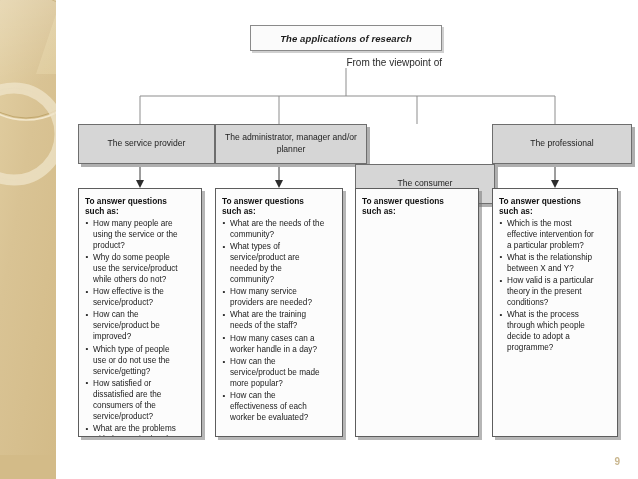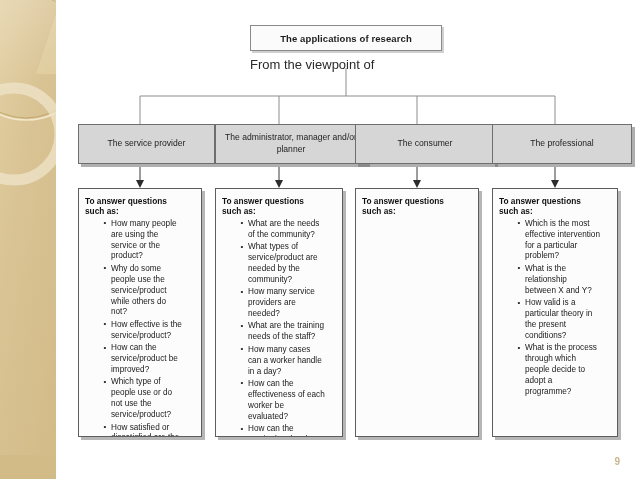--- a/index.html
+++ b/index.html
@@ -60,28 +60,29 @@
     display: flex;
     align-items: center;
     justify-content: center;
     box-shadow: 2px 2px 0 rgba(120,120,120,0.35);
   }
   #title-box .txt {
     font-size: 9.5px;
     font-weight: bold;
     color: #1d1d1d;
     letter-spacing: 0.1px;
+    font-style: italic;
   }
 
   #viewpoint-label {
     position: absolute;
     left: 250px; top: 57px;
     width: 192px;
-    text-align: left;
-    font-size: 13px;
+    text-align: right;
+    font-size: 10px;
     color: #2a2a2a;
   }
 
   
   .hdr-box {
     position: absolute;
     top: 124px;
     height: 40px;
     background: #d6d6d6;
     border: 1px solid #6e6e6e;
@@ -123,40 +124,39 @@
     margin: 0;
     padding: 0;
   }
   ul.qlist li {
     position: relative;
     font-size: 8.2px;
     color: #1a1a1a;
     line-height: 1.33;
     padding-left: 8px;
     margin-bottom: 1.5px;
-    margin-left: 18px;
   }
   ul.qlist li::before {
     content: "\2022";
     position: absolute;
     left: 0.5px;
     top: -0.5px;
     font-size: 8px;
     color: #1a1a1a;
   }
 
   
   #col-0 { left: 78px;  width: 124px; }
   #col-1 { left: 215px; width: 128px; }
   #col-2 { left: 355px; width: 124px; }
   #col-3 { left: 492px; width: 126px; }
 
   #hdr-0 { left: 78px;  width: 137px; }
   #hdr-1 { left: 215px; width: 152px; }
-  #hdr-2 { left: 355px; width: 140px; }
+  #hdr-2 { left: 355px; width: 140px; margin-top: 40px; }
   #hdr-3 { left: 492px; width: 140px; }
 
   
   #page-number {
     position: absolute;
     right: 18px; bottom: 12px;
     font-size: 10px;
     color: #c9b68e;
     font-weight: bold;
   }
@@ -215,35 +215,35 @@
   <span class="txt">The professional</span>
 </div>
 
 <div class="list-box" id="col-0">
   <div class="list-head">To answer questions such as:</div>
   <ul class="qlist">
       <li>How many people are using the service or the product?</li>
       <li>Why do some people use the service/product while others do not?</li>
       <li>How effective is the service/product?</li>
       <li>How can the service/product be improved?</li>
-      <li>Which type of people use or do not use the service/product?</li>
+      <li>Which type of people use or do not use the service/getting?</li>
       <li>How satisfied or dissatisfied are the consumers of the service/product?</li>
       <li>What are the problems with the service/product?</li>
     </ul>
 </div>
 <div class="list-box" id="col-1">
   <div class="list-head">To answer questions such as:</div>
   <ul class="qlist">
       <li>What are the needs of the community?</li>
       <li>What types of service/product are needed by the community?</li>
       <li>How many service providers are needed?</li>
       <li>What are the training needs of the staff?</li>
       <li>How many cases can a worker handle in a day?</li>
+      <li>How can the service/product be made more popular?</li>
       <li>How can the effectiveness of each worker be evaluated?</li>
-      <li>How can the service/product be made more popular?</li>
     </ul>
 </div>
 <div class="list-box" id="col-2">
   <div class="list-head">To answer questions such as:</div>
 </div>
 <div class="list-box" id="col-3">
   <div class="list-head">To answer questions such as:</div>
   <ul class="qlist">
       <li>Which is the most effective intervention for a particular problem?</li>
       <li>What is the relationship between X and Y?</li>

